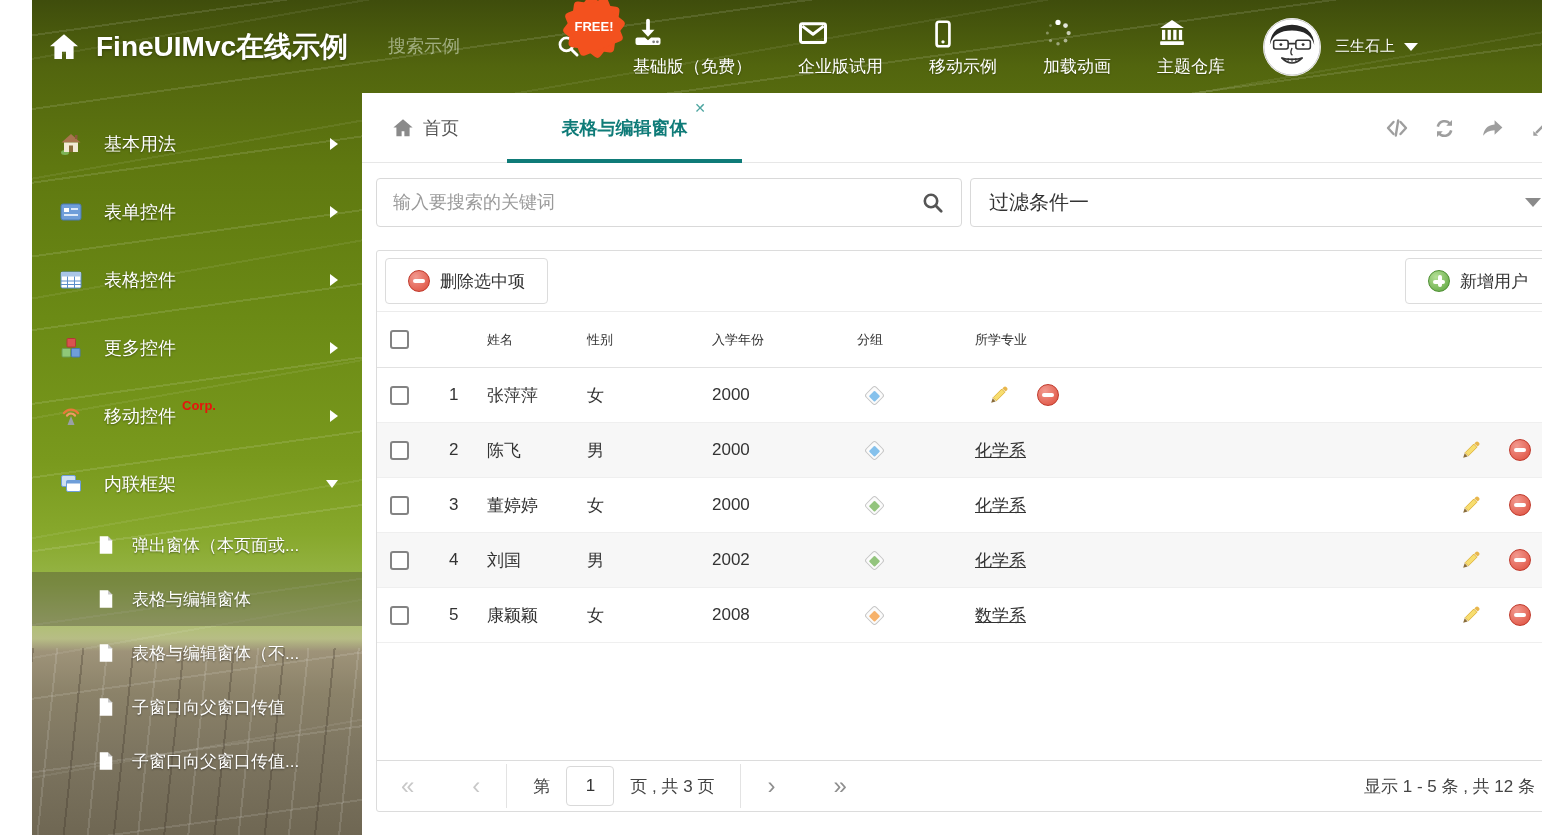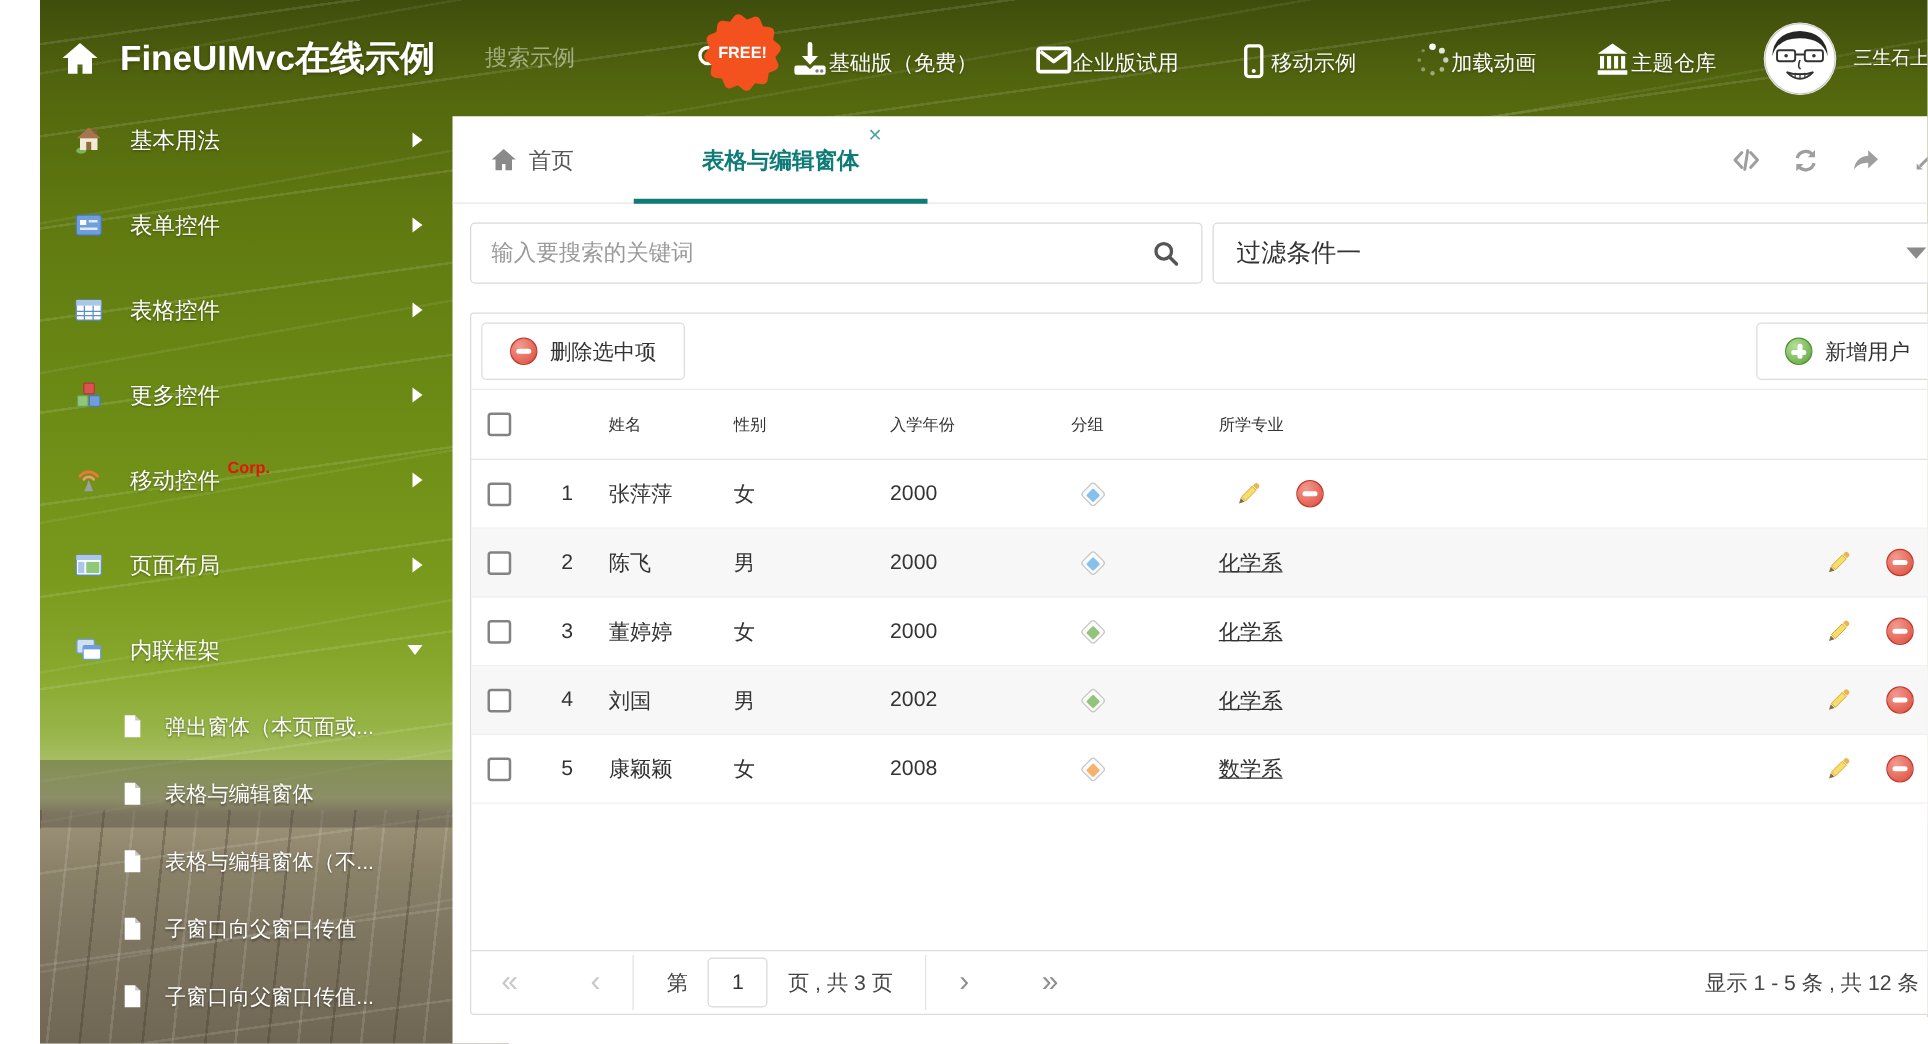--- a/index.html
+++ b/index.html
@@ -22,37 +22,37 @@
   .ic { color:#fff; }
 
   
   .header { position:absolute; top:0; left:0; right:0; height:93px; display:flex; align-items:center; z-index:2; }
   .brand-home { margin-left:16px; }
   .app-title { margin-left:16px; color:#fff; font-size:28px; font-weight:bold; text-shadow:0 1px 3px rgba(0,0,0,.35); white-space:nowrap; }
   .hdr-search { margin-left:40px; width:150px; background:transparent; border:none; outline:none; font-size:18px; color:rgba(255,255,255,.9); font-family:inherit; }
   .hdr-search::placeholder { color:rgba(230,238,220,.55); }
   .hdr-search-icon { margin-left:18px; }
   .hdr-nav { display:flex; margin-left:52px; gap:46px; align-items:flex-start; }
-  .nav-item { position:relative; display:flex; align-items:center; cursor:pointer; }
+  .nav-item { position:relative; display:flex; flex-direction:column; align-items:flex-start; cursor:pointer; }
   .nav-item .nav-icon { height:32px; display:flex; align-items:flex-end; }
   .nav-label { margin-top:7px; color:#fff; font-size:17px; white-space:nowrap; text-shadow:0 1px 2px rgba(0,0,0,.3); }
   .free-badge { position:absolute; left:-62px; top:-12px; width:46px; height:46px; }
   .free-star, .free-star::before, .free-star::after { position:absolute; inset:0; background:#f3511e; border-radius:4px; }
   .free-star::before, .free-star::after { content:''; }
   .free-star { transform:rotate(8deg); }
   .free-star::before { transform:rotate(30deg); }
   .free-star::after { transform:rotate(60deg); }
   .free-text { position:absolute; inset:0; display:flex; align-items:center; justify-content:center; color:#fff; font-size:13px; font-weight:bold; z-index:1; }
   .user-area { display:flex; align-items:center; margin-left:38px; cursor:pointer; }
   .avatar { width:58px; height:58px; border-radius:50%; background:#fdfdfd; overflow:hidden; flex:0 0 auto; }
   .user-name { margin-left:14px; color:#fff; font-size:15px; text-shadow:0 1px 2px rgba(0,0,0,.3); white-space:nowrap; }
   .caret-down-w { margin-left:9px; margin-right:18px; width:0; height:0; border-left:7px solid transparent; border-right:7px solid transparent; border-top:8px solid #fff; }
 
   
-  .sidebar { position:absolute; top:78px; left:0; width:330px; bottom:0; z-index:2; }
+  .sidebar { position:absolute; top:110px; left:0; width:330px; bottom:0; z-index:2; }
   .side-item { height:68px; display:flex; align-items:center; padding:0 24px 0 26px; cursor:pointer; }
   .side-item .s-icon { width:26px; display:flex; justify-content:center; }
   .side-label { margin-left:20px; color:#fff; font-size:18px; text-shadow:0 1px 2px rgba(0,0,0,.4); white-space:nowrap; }
   .side-badge { margin-left:6px; color:#e8130c; font-size:13px; font-weight:bold; align-self:flex-start; margin-top:16px; }
   .side-item .spacer { flex:1; }
   .tri-right { width:0; height:0; border-top:6px solid transparent; border-bottom:6px solid transparent; border-left:8px solid #fff; }
   .tri-down { width:0; height:0; border-left:6px solid transparent; border-right:6px solid transparent; border-top:8px solid #fff; }
   .side-sub { height:54px; display:flex; align-items:center; padding-left:64px; cursor:pointer; }
   .side-sub.selected { background:rgba(70,66,56,.38); }
   .side-sub .s-icon { width:20px; }
@@ -339,33 +339,20 @@
           </svg>
         </span>
       <span class="side-label">移动控件</span>
       <span class="side-badge">Corp.</span>
       <span class="spacer"></span>
         <span class="tri-right"></span>
     </div>
     <div class="side-item">
       <span class="s-icon">
           <svg width="24" height="24" viewBox="0 0 24 24">
-            <rect x="2" y="4" width="20" height="16" rx="1.5" fill="#fff" stroke="#5b8dc9"></rect>
-            <rect x="2" y="4" width="20" height="4" fill="#aac6e8"></rect>
-            <rect x="3.5" y="9.5" width="5" height="9" fill="#aac6e8"></rect>
-            <rect x="10" y="9.5" width="10.5" height="9" fill="#8fc878"></rect>
-          </svg>
-        </span>
-      <span class="side-label">页面布局</span>
-      <span class="spacer"></span>
-        <span class="tri-right"></span>
-    </div>
-    <div class="side-item">
-      <span class="s-icon">
-          <svg width="24" height="24" viewBox="0 0 24 24">
             <rect x="2.5" y="3.5" width="14" height="11" rx="1.5" fill="#cfe0f2" stroke="#6f9ed9"></rect>
             <rect x="7.5" y="8.5" width="14" height="11" rx="1.5" fill="#fff" stroke="#6f9ed9"></rect>
             <rect x="7.5" y="8.5" width="14" height="3" fill="#6f9ed9"></rect>
           </svg>
         </span>
       <span class="side-label">内联框架</span>
       <span class="spacer"></span>
         <span class="tri-down"></span>
     </div>
 

